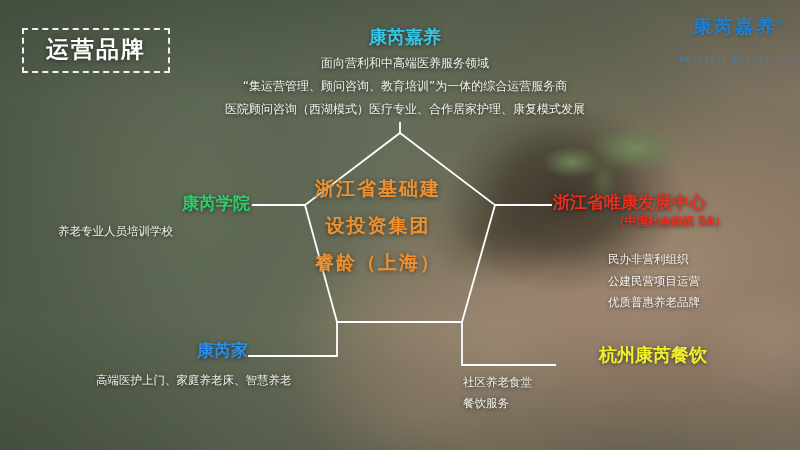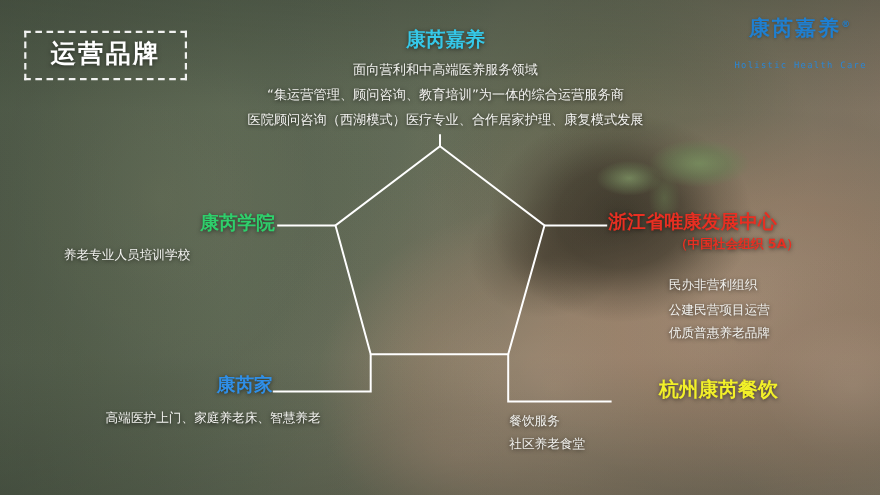--- a/index.html
+++ b/index.html
@@ -50,21 +50,21 @@
   .brand-badge {
     position:absolute; left:22px; top:28px;
     padding:7px 22px 9px;
     border:2px dashed rgba(255,255,255,0.92);
     color:#ffffff; font-weight:bold; font-size:23px; line-height:1.1;
     letter-spacing:2px;
     text-shadow:0 1px 4px rgba(0,0,0,0.55);
   }
 
   
-  .logo { position:absolute; right:12px; top:16px; text-align:center; }
+  .logo { position:absolute; right:0; top:16px; text-align:center; }
   .logo-cn {
     color:#1f7fd0; font-size:19px; font-weight:bold; letter-spacing:2px;
     line-height:1.15; text-shadow:0 1px 3px rgba(0,0,0,0.25);
   }
   .logo-cn .reg { font-size:8px; vertical-align:super; }
   .logo-en {
     color:#2b86d4; font-size:8px; letter-spacing:1.2px; margin-top:17px;
     font-family:"DejaVu Sans Mono","Liberation Mono",monospace;
   }
 
@@ -152,20 +152,27 @@
 
     <path d="M305,205 L252,205" fill="none" stroke="#ffffff" stroke-width="1.8"></path>
 
     <path d="M495,205 L552,205" fill="none" stroke="#ffffff" stroke-width="1.8"></path>
 
     <path d="M337,322 L337,356 L248,356" fill="none" stroke="#ffffff" stroke-width="1.8"></path>
 
     <path d="M462,322 L462,365 L556,365" fill="none" stroke="#ffffff" stroke-width="1.8"></path>
   </svg>
 
+  <div id="pentagon-wrap">
+    <div id="pentagon-text">
+      <div>浙江省基础建</div>
+      <div>设投资集团</div>
+      <div>睿龄（上海）</div>
+    </div>
+  </div>
 
   <div class="node" id="node-top">
     <div class="node-title">康芮嘉养</div>
     <div class="node-lines">
       <div>面向营利和中高端医养服务领域</div>
       <div>“集运营管理、顾问咨询、教育培训”为一体的综合运营服务商</div>
       <div>医院顾问咨询（西湖模式）医疗专业、合作居家护理、康复模式发展</div>
     </div>
   </div>
 
@@ -189,18 +196,18 @@
     <div class="node-lines">
       <div>民办非营利组织</div>
       <div>公建民营项目运营</div>
       <div>优质普惠养老品牌</div>
     </div>
   </div>
 
   <div class="node" id="node-bottomright">
     <div class="node-title">杭州康芮餐饮</div>
     <div class="node-lines">
+      <div>社区养老食堂</div>
       <div>餐饮服务</div>
-      <div>社区养老食堂</div>
     </div>
   </div>
 
 </div>
 
 </body></html>

